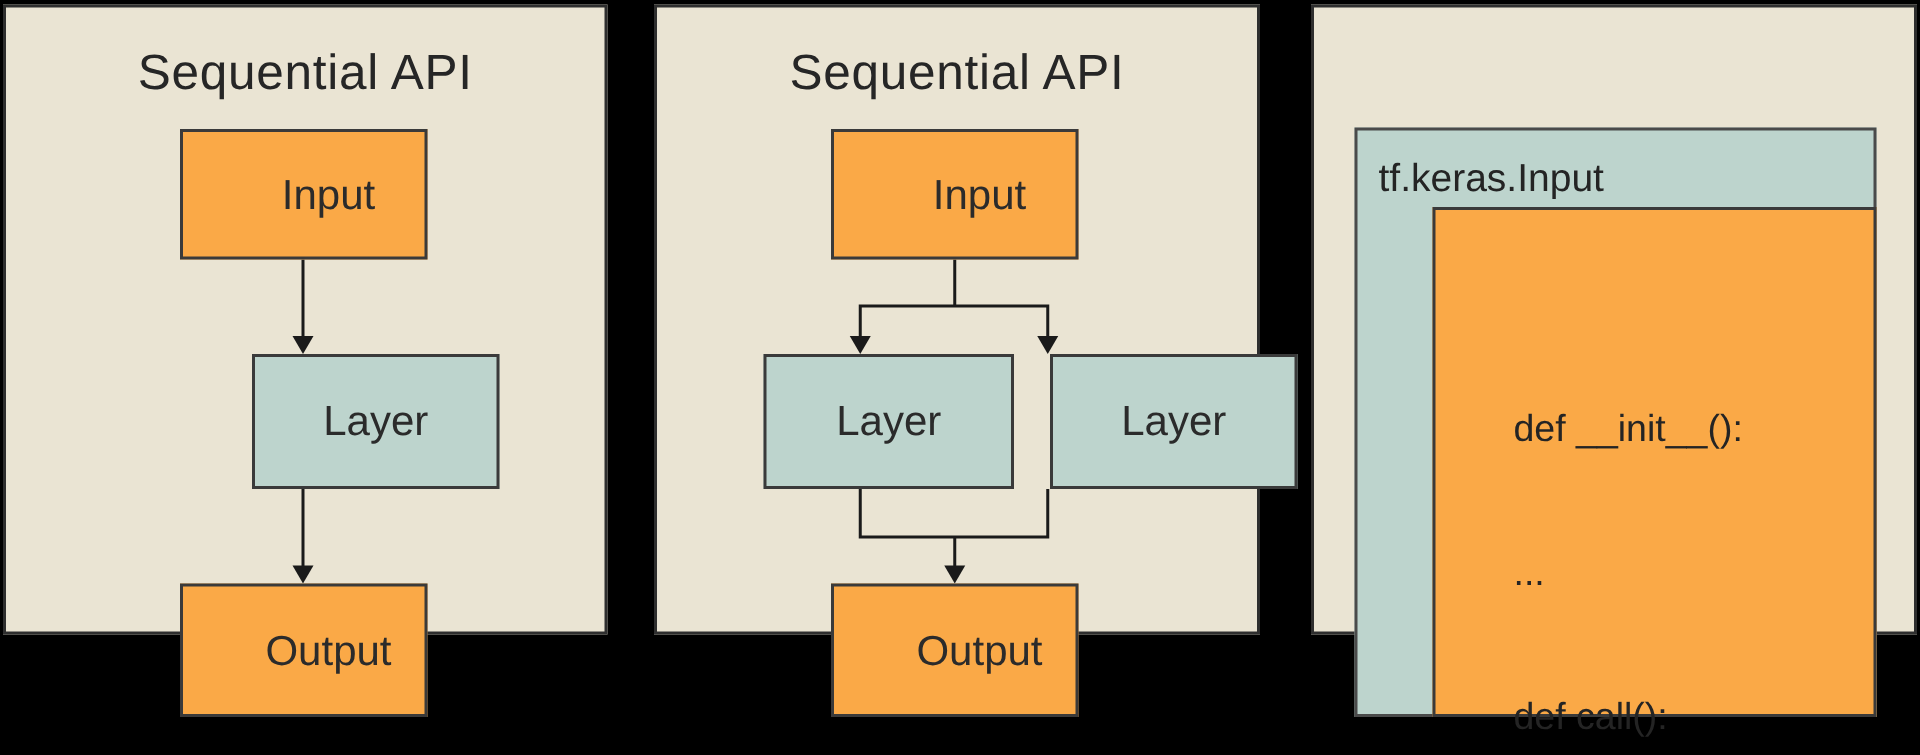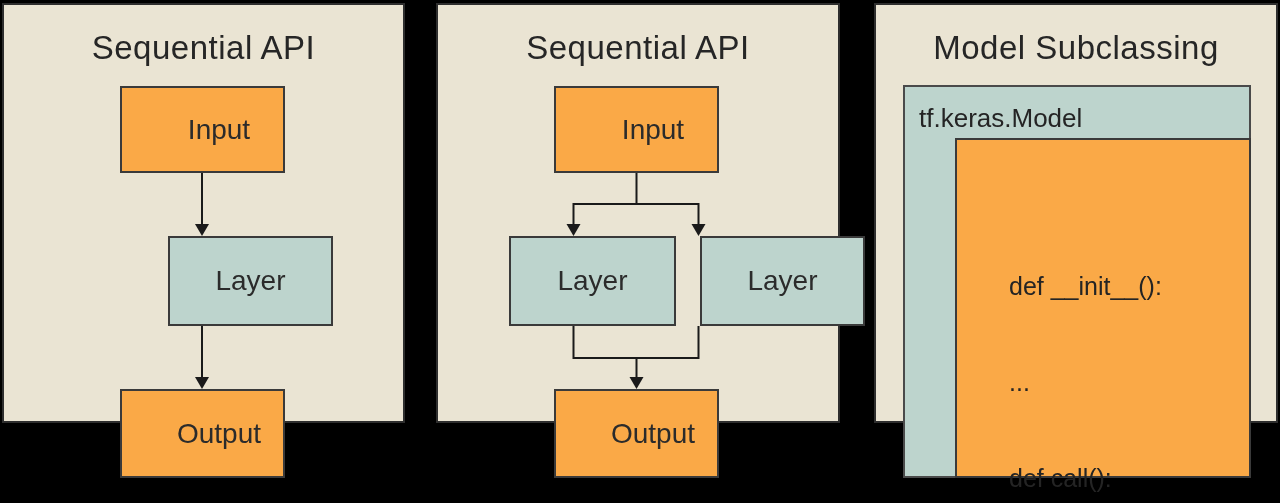--- a/index.html
+++ b/index.html
@@ -137,23 +137,22 @@
   </div>
   <div class="node teal n-layer-r">
     <span>Layer</span>
   </div>
   <div class="node orange n-output">
     <span>Output</span>
   </div>
 </section>
 
 <section class="panel p3">
-  <h2 class="panel-title">Model Subclassing</h2>
   <div class="container-box">
-    <span class="container-label">tf.keras.Model</span>
+    <span class="container-label">tf.keras.Input</span>
     <div class="code-box">
       <div class="code-lines">
         <div>def __init__():</div>
         <div>...</div>
         <div>def call():</div>
         
       </div>
     </div>
   </div>
 </section>

